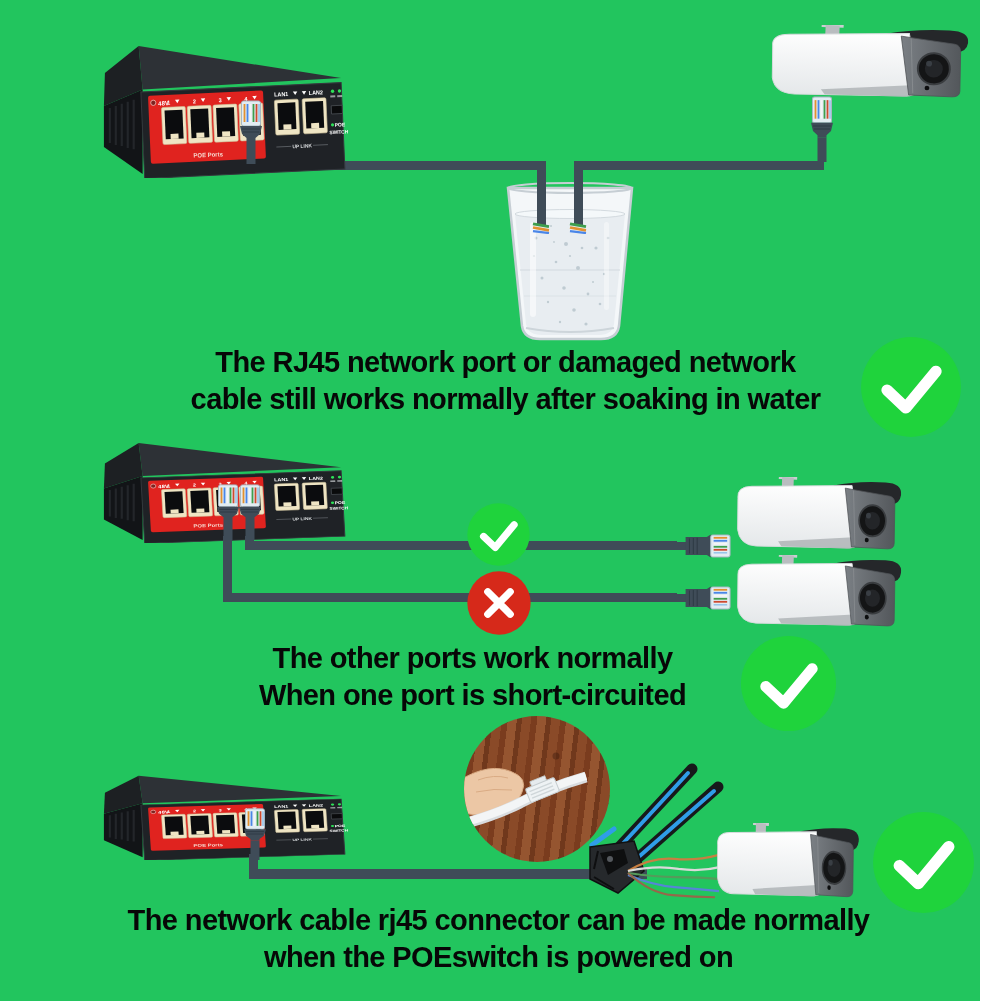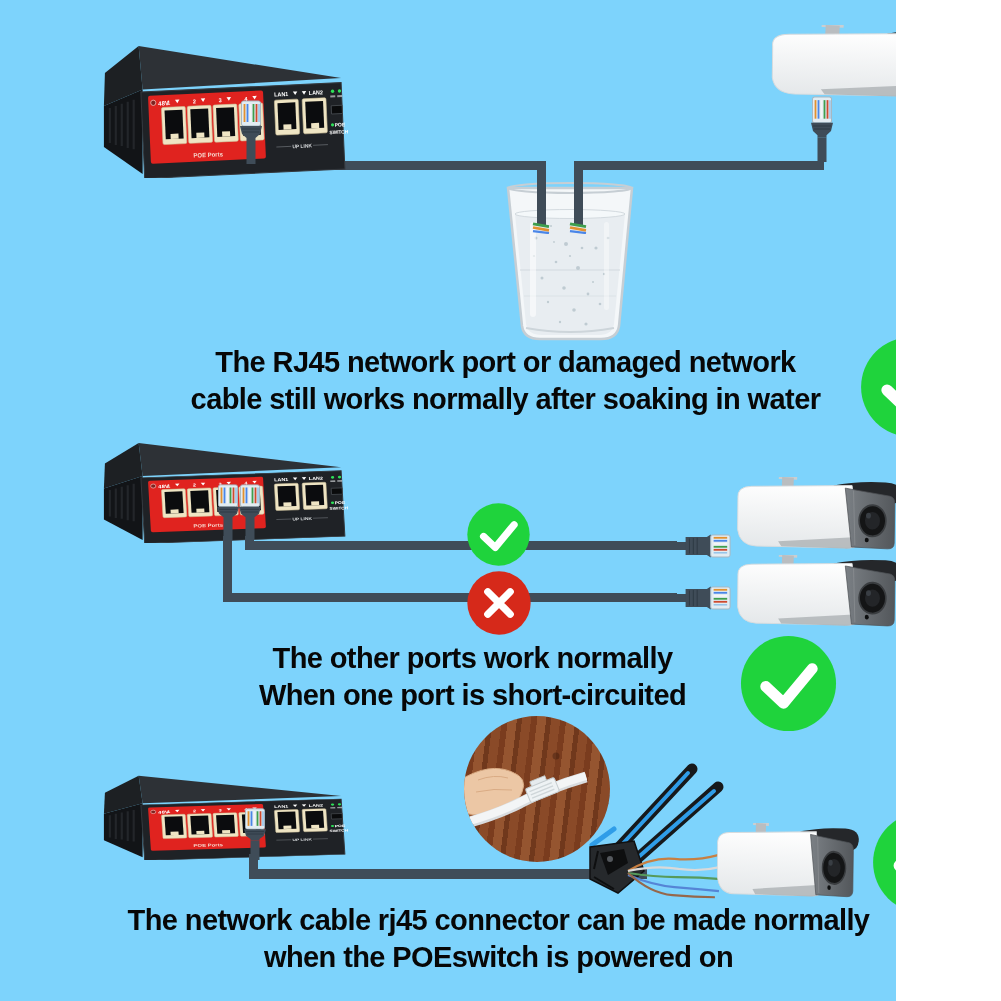--- a/index.html
+++ b/index.html
@@ -1,16 +1,16 @@
 <!DOCTYPE html>
 <html style="--check_green: #1fd33c; --cross_red: #d6291a; --cable: #3f4c58; --panel_red: #e0231f; --port_cream: #efe5c4; --switch_body: #1f2226; --caption_text: #070707;"><head>
 <meta charset="utf-8">
 <style>
   html,body{margin:0;padding:0;background:#fff;}
-  .canvas{position:relative;width:896px;height:1001px;background:#7dd3fc;overflow:hidden;
+  .canvas{position:relative;width:980px;height:1001px;background:#22c55e;overflow:hidden;
           font-family:"Liberation Sans",sans-serif;}
   .slot{position:absolute;}
   .slot>svg{display:block;width:100%;height:100%;}
   .slot svg text{font-family:"Liberation Sans",sans-serif;font-weight:700;}
   .cable{position:absolute;background:var(--cable,#3f4c58);}
   .caption{position:absolute;width:1001px;text-align:center;font-weight:700;
            font-size:29px;line-height:37px;letter-spacing:-0.6px;
            color:var(--caption_text,#070707);}
   .caption span{display:block;}
   .wood{position:absolute;border-radius:50%;overflow:hidden;

